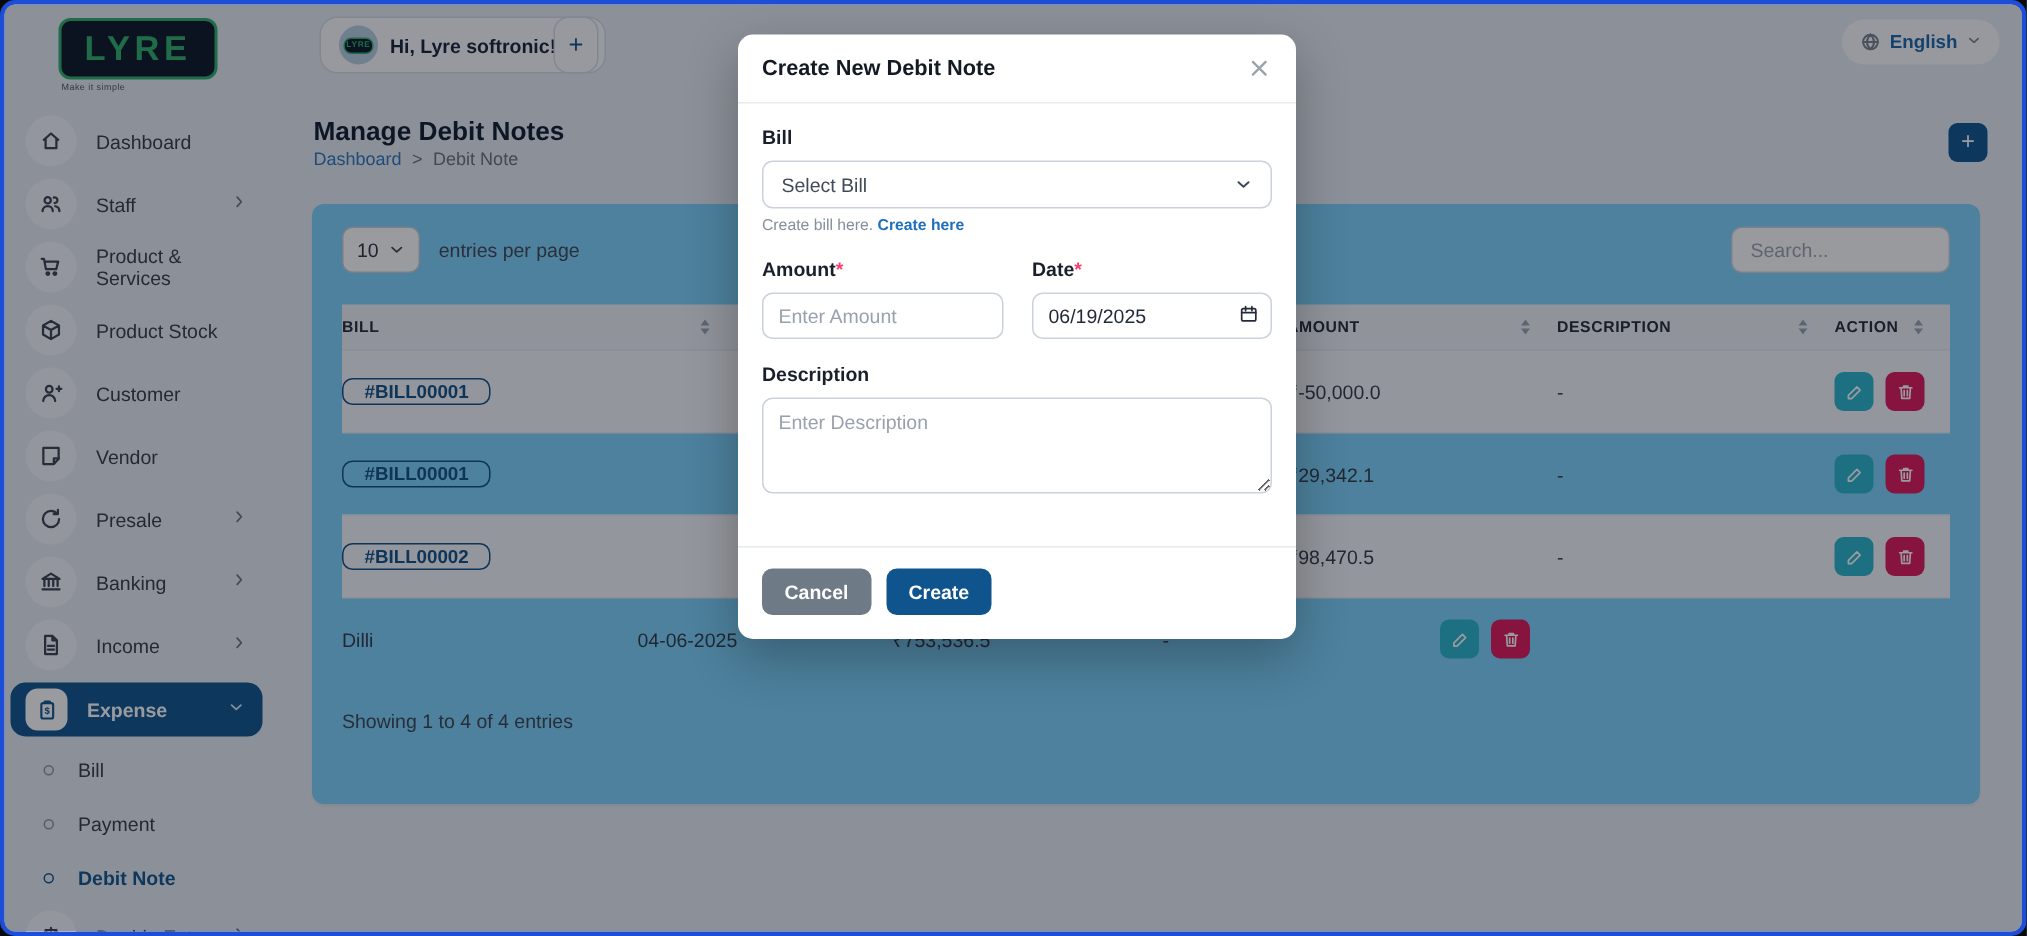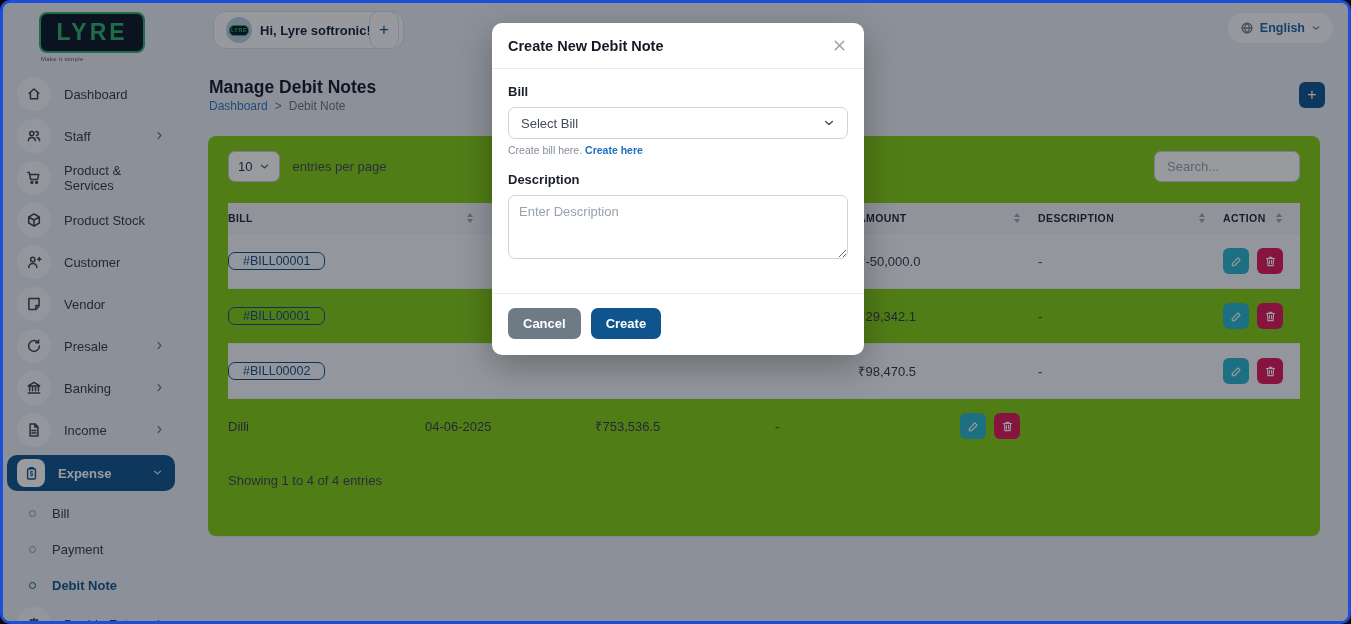--- a/index.html
+++ b/index.html
@@ -43,41 +43,41 @@
   svg.sic{ stroke:#39424f; fill:none; stroke-width:1.5; stroke-linecap:round; stroke-linejoin:round; }
   .side-item.active svg.sic{ stroke:#0f548c; }
   svg.chs{ stroke:currentColor; fill:none; stroke-width:1.7; stroke-linecap:round; stroke-linejoin:round;}
   
   .page-title{ position:absolute; left:206px; top:74px; font-size:17.5px; font-weight:bold; color:#0f1a2e;}
   .breadcrumb{ position:absolute; left:206px; top:96px; font-size:12px; color:#69727f; display:flex; gap:7px; align-items:center;}
   .breadcrumb .home{ color:#2e77c0; cursor:pointer; }
   .page-add{ position:absolute; left:1296px; top:79px; width:26px; height:26px; background:#0f548c; border-radius:6px;
     color:#fff; font-size:16px; display:flex; align-items:center; justify-content:center; cursor:pointer;}
   
-  .card{ position:absolute; left:205px; top:133px; width:1112px; height:400px; background:#84cc16; border-radius:8px;
+  .card{ position:absolute; left:205px; top:133px; width:1112px; height:400px; background:#7dd3fc; border-radius:8px;
     box-shadow:0 1px 2px rgba(16,24,40,.06); padding:15px 20px 0 20px; }
   .toolbar{ display:flex; align-items:center; }
   .psize{ height:31px; min-width:49px; border:1px solid #c6cdd7; border-radius:7px; background:#fff;
     display:flex; align-items:center; gap:7px; padding:0 9px; font-size:13px; color:#2b323d; cursor:pointer;}
   .entries-lb{ margin-left:12px; font-size:13px; color:#3f4654; }
   .search{ margin-left:auto; width:146px; height:31px; border:1px solid #c9d1dc; border-radius:7px; padding:0 12px;
     font-size:13px; color:#2b323d; background:#fdfdfe; font-family:"Liberation Sans", sans-serif;}
   .search::placeholder{ color:#9aa3b0; }
   .thead{ margin-top:21px; height:30px; background:#f0f2f7; display:flex; align-items:center; }
   .th{ display:flex; align-items:center; font-size:10.5px; font-weight:bold; letter-spacing:.4px; color:#222a37; cursor:pointer;}
   .c1{width:263px;} .c2{width:197px;} .c3{width:170px;} .c4{width:180px;} .c5{width:185px;} .c6{flex:1;}
   .sort{ display:inline-flex; flex-direction:column; gap:2px; margin-left:auto; margin-right:18px;}
   .sort i{ width:0; height:0; border-left:3.5px solid transparent; border-right:3.5px solid transparent;}
   .sort i.up{ border-bottom:4px solid #9aa3b2; }
   .sort i.dn{ border-top:4px solid #9aa3b2; }
   .trow{ height:55px; display:flex; align-items:center; border-top:1px solid #e9ecf2; font-size:13px; color:#333a46;}
   .trow:first-of-type{ border-top:none; }
   .trow:nth-of-type(odd){ background:#f4f6fa; }
   .td{ display:flex; align-items:center; }
-  .bill-badge{ display:inline-block; padding:1px 14px; border:1.4px solid #114e86; color:#114e86; font-weight:normal;
+  .bill-badge{ display:inline-block; padding:1px 14px; border:1.4px solid #114e86; color:#114e86; font-weight:bold;
     font-size:12.5px; border-radius:7px; background:transparent; cursor:pointer;}
   .actions{ display:flex; gap:8px; }
   .abtn{ width:26px; height:26px; border-radius:6px; border:none; display:flex; align-items:center; justify-content:center; cursor:pointer;}
   .abtn.edit{ background:#2ab6cc; } .abtn.del{ background:#e0175b; }
   .abtn svg{ stroke:#fff; fill:none; stroke-width:1.4; stroke-linecap:round; stroke-linejoin:round;}
   .summary{ margin-top:20px; font-size:13px; color:#3c4452; }
   
   .overlay{ position:absolute; inset:0; background:rgba(13,17,26,.42); z-index:40; }
   .modal{ position:absolute; left:489px; top:20px; width:372px; background:#fff; border-radius:10px; z-index:50;
     box-shadow:0 12px 34px rgba(0,0,0,.28); }
@@ -501,20 +501,36 @@
           <svg class="chs" width="12" height="12" viewBox="0 0 16 16">
               <path d="m3.5 6 4.5 4 4.5-4"></path>
             </svg>
         </span>
       </div>
       <div class="helper">
         <span>Create bill here.</span>
         <a>Create here</a>
       </div>
 
+      <div class="two-col">
+        <div class="col-a">
+          <label class="f-label"><span>Amount</span><span class="req">*</span></label>
+          <input class="tinput" type="text" placeholder="Enter Amount" style="">
+        </div>
+        <div class="col-b">
+          <label class="f-label"><span>Date</span><span class="req">*</span></label>
+          <input class="tinput" type="text" value="06/19/2025" style="">
+          <span class="cal-ic">
+            <svg width="13" height="13" viewBox="0 0 16 16" style="stroke:#242b38;fill:none;stroke-width:1.4;stroke-linecap:round">
+              <rect x="2.2" y="3.4" width="11.6" height="10" rx="1.4"></rect>
+                <path d="M2.2 6.6h11.6M5.4 1.8v3.2M10.6 1.8v3.2"></path>
+            </svg>
+          </span>
+        </div>
+      </div>
 
       <div class="desc-wrap">
         <label class="f-label">Description</label>
         <textarea class="tarea" placeholder="Enter Description" style=""></textarea>
       </div>
     </div>
     <div class="m-foot">
       <button class="btn cancel">Cancel</button>
       <button class="btn create">Create</button>
     </div>

